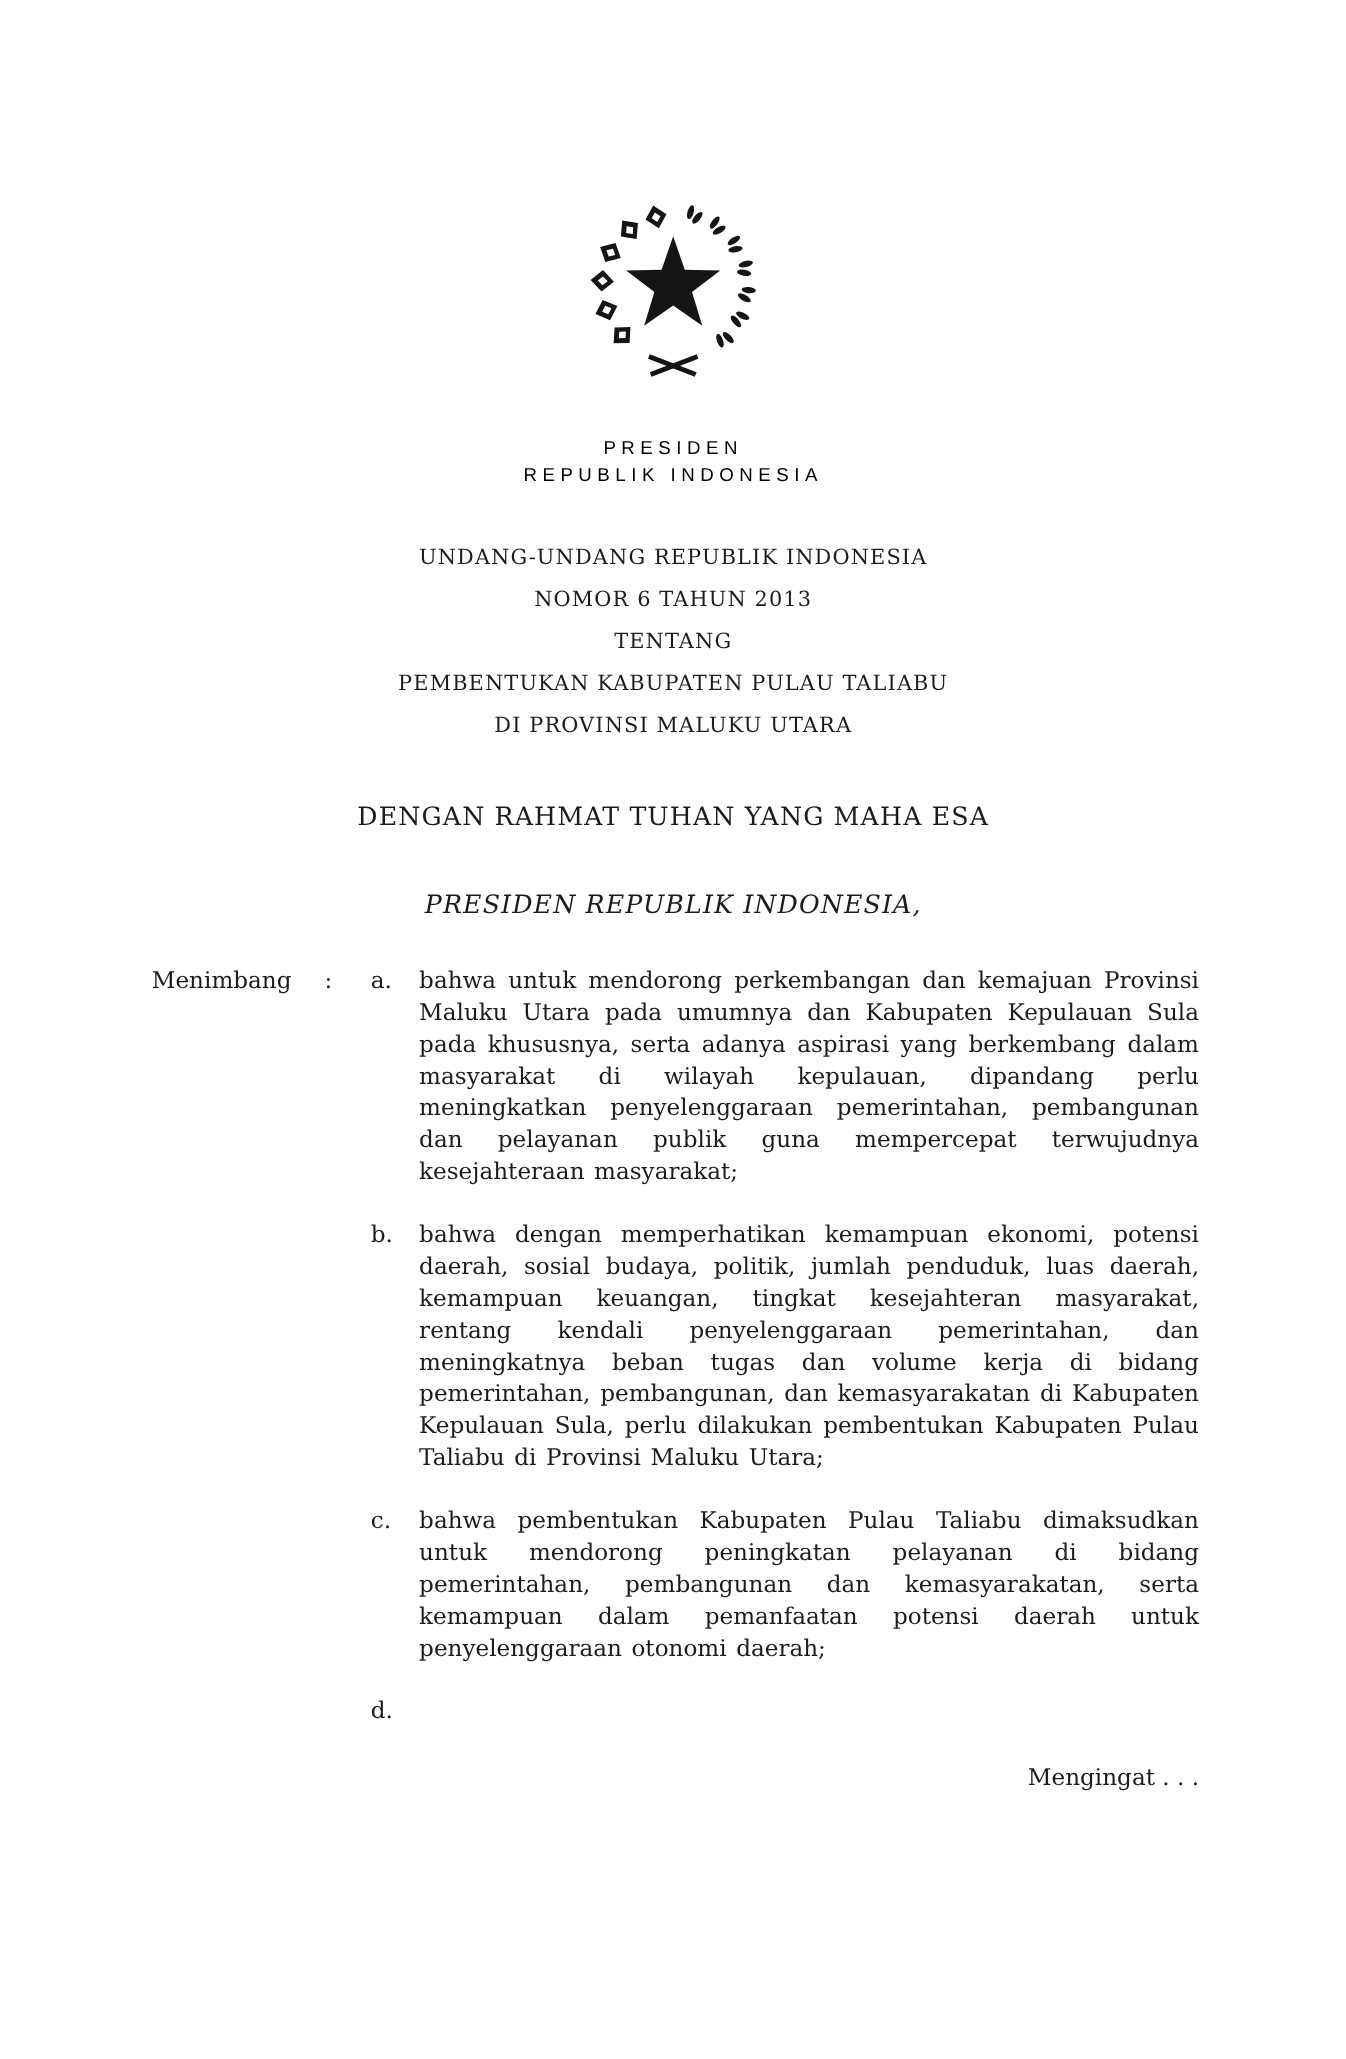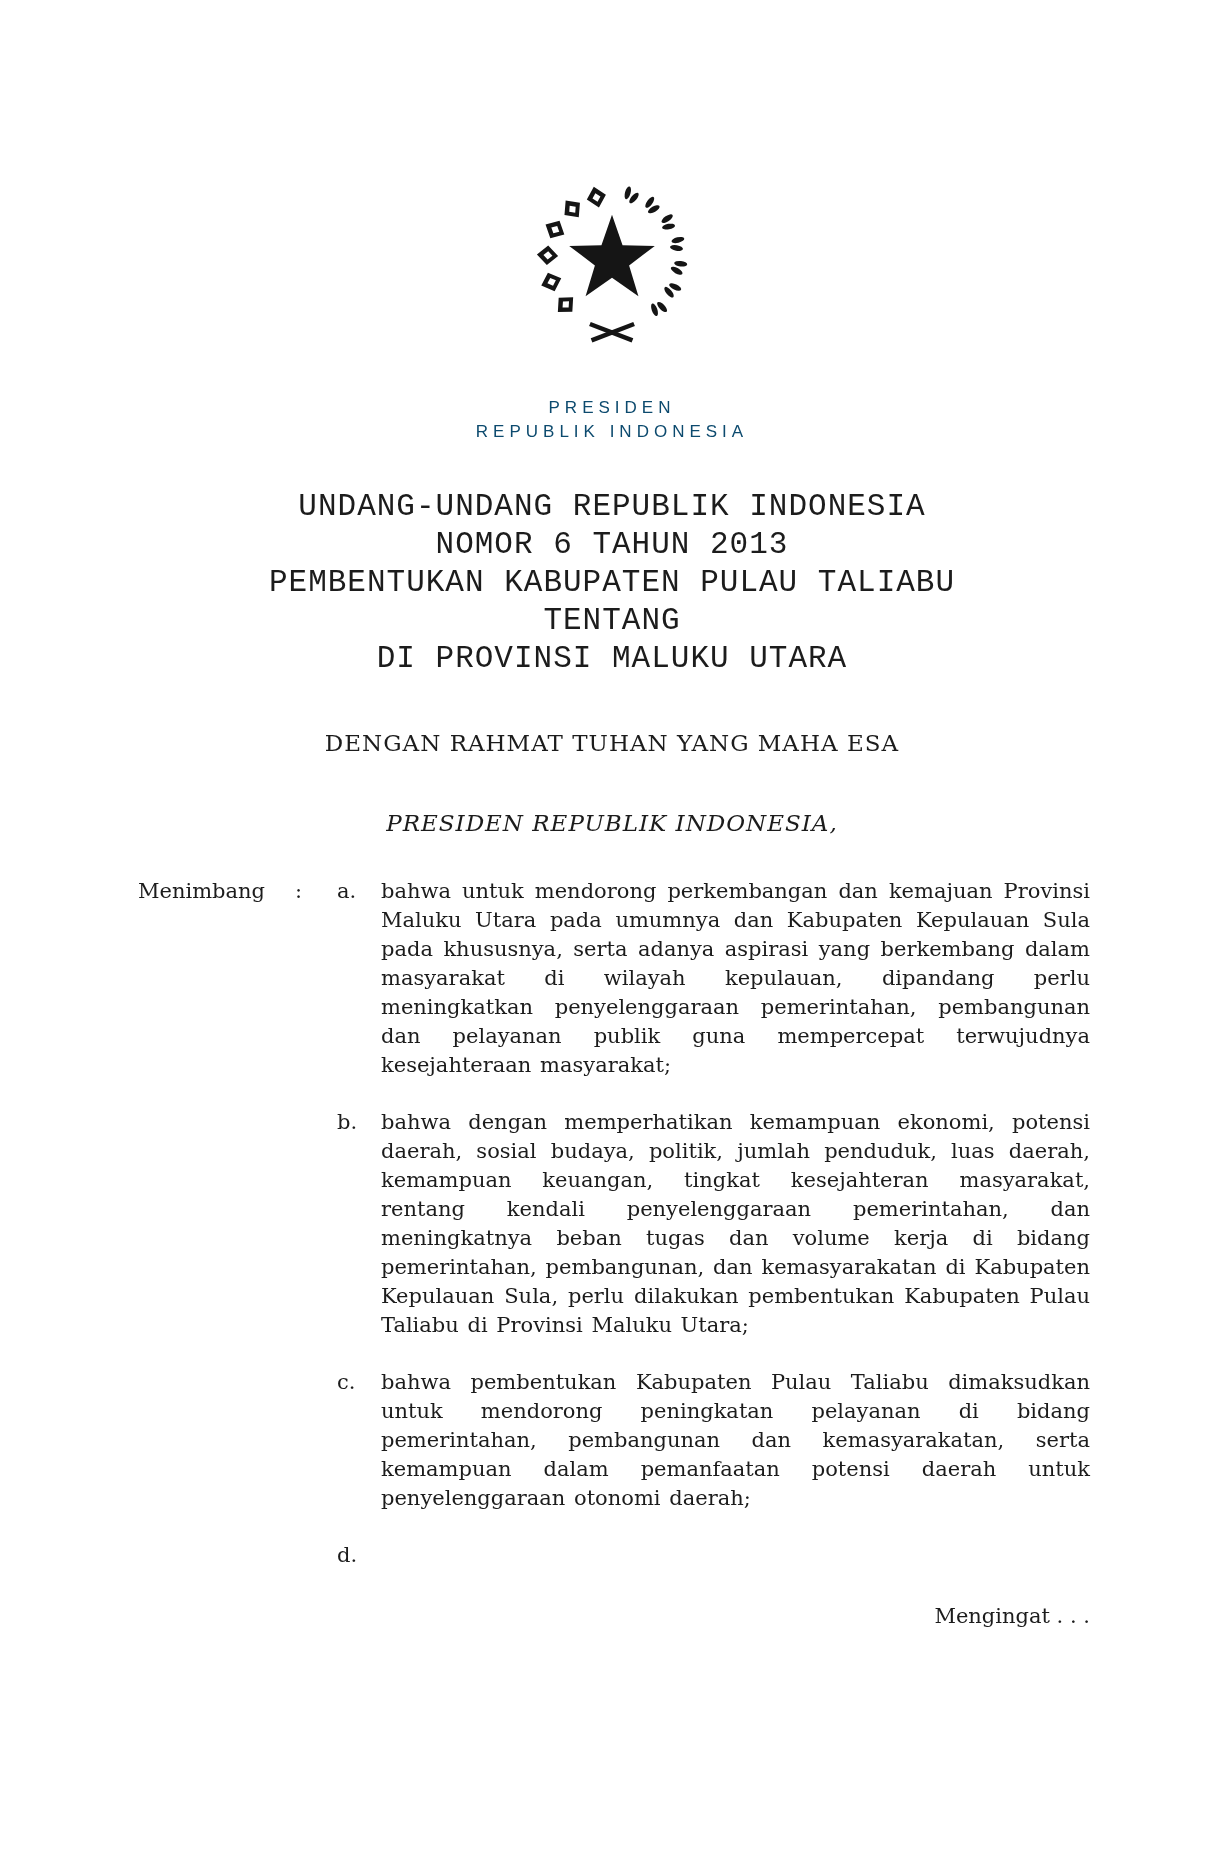--- a/index.html
+++ b/index.html
@@ -23,29 +23,28 @@
     height: 180px;
     margin: 178px auto 0;
   }
   .letterhead {
     margin-top: 38px;
     text-align: center;
     font-family: "Liberation Sans", sans-serif;
     font-size: 17px;
     line-height: 24px;
     letter-spacing: 5px;
-    color: #0c4a6e;
+    color: #000000;
   }
   .title-block {
     margin-top: 44px;
     text-align: center;
-    font-size: 31px;
+    font-size: 19px;
     line-height: 38px;
     letter-spacing: 1px;
-    font-family: Liberation Mono, monospace;
   }
   .invocation {
     margin-top: 52px;
     text-align: center;
     font-size: 23px;
     letter-spacing: 1px;
   }
   .issuer {
     margin-top: 54px;
     text-align: center;
@@ -133,22 +132,22 @@
   </svg>
 
   <div class="letterhead">
     <div>PRESIDEN</div>
     <div>REPUBLIK INDONESIA</div>
   </div>
 
   <div class="title-block">
     <div>UNDANG-UNDANG REPUBLIK INDONESIA</div>
     <div>NOMOR 6 TAHUN 2013</div>
+    <div>TENTANG</div>
     <div>PEMBENTUKAN KABUPATEN PULAU TALIABU</div>
-    <div>TENTANG</div>
     <div>DI PROVINSI MALUKU UTARA</div>
   </div>
 
   <div class="invocation">DENGAN RAHMAT TUHAN YANG MAHA ESA</div>
 
   <div class="issuer">PRESIDEN REPUBLIK INDONESIA,</div>
 
   <div class="considering">
     <div class="c-row">
       <div class="c-label">Menimbang</div>

